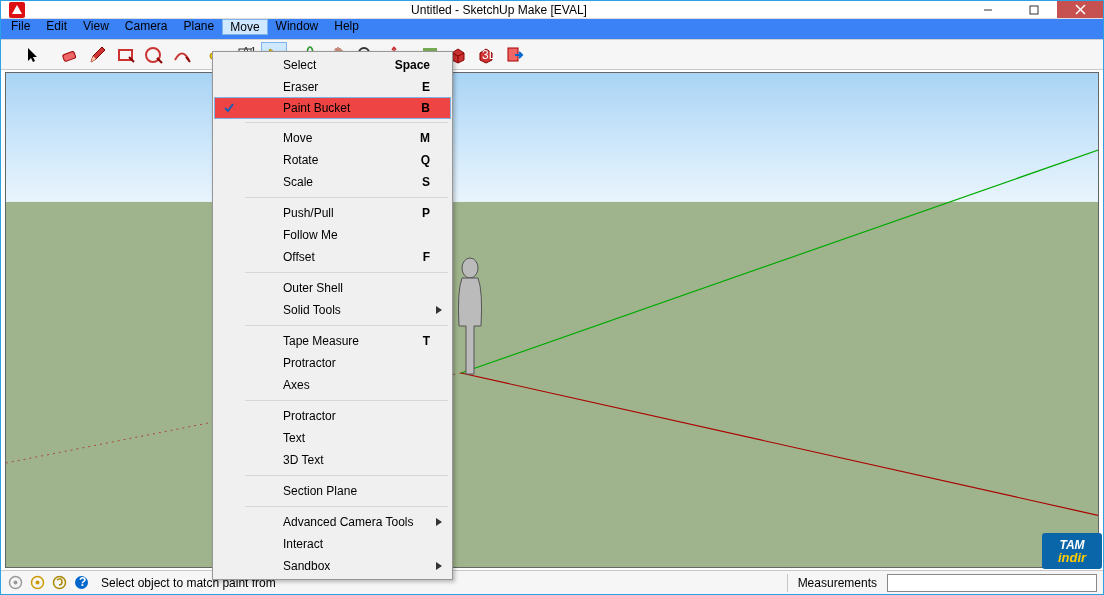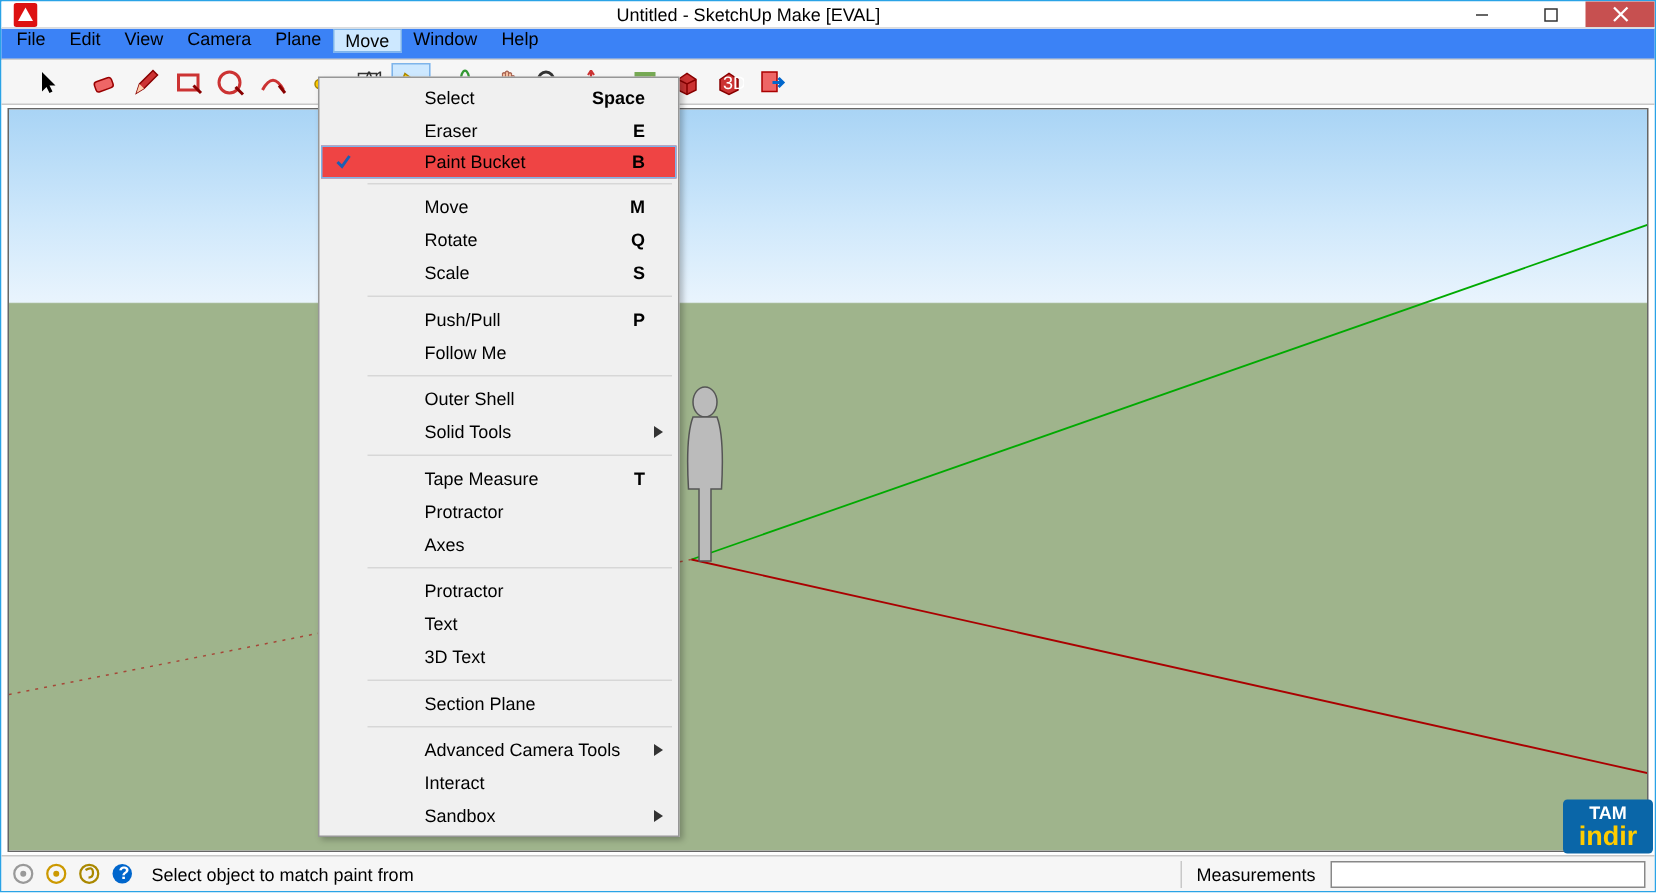--- a/index.html
+++ b/index.html
@@ -28,22 +28,22 @@
   .meas-box { width: 210px; height: 18px; border:1px solid #888; background: #fff; margin-left:4px; }
   .divider { width:1px; height:18px; background:#c8c8c8; margin:0 4px; }
   .dropdown { position: absolute; left: 212px; top: 51px; width: 241px; background: #f0f0f0; border: 1px solid #979797; box-shadow: 2px 2px 4px rgba(0,0,0,0.25); padding: 2px; z-index: 100; }
   .dd-row { display:flex; align-items:center; height: 22px; padding-right: 20px; position: relative; }
   .dd-gutter { width: 28px; height: 100%; display:flex; align-items:center; justify-content:center; }
   .dd-label { flex:1; padding-left: 4px; margin-left: 36px; }
   .dd-short { color:#000;font-weight:bold; }
   .dd-sep { height: 1px; background: #d7d7d7; margin: 4px 2px 4px 30px; }
   .dd-row.highlight { background: #ef4444; border: 1px solid #7eb4ea; margin: -1px; }
   .dd-arrow { position:absolute; right:8px; top:50%; transform:translateY(-50%); }
-  .watermark { position:absolute; right:2px; bottom:26px; width:60px; height:36px; background:#0a66a8; border-radius:3px; display:flex; flex-direction:column; align-items:center; justify-content:center; color:#fff; font-weight:bold; font-size:11px; line-height:1; z-index:50;}
-  .watermark span:last-child { color:#ffcc00; font-size:18px; }
+  .watermark { position:absolute; right:2px; bottom:26px; width:60px; height:36px; background:#0a66a8; border-radius:3px; display:flex; flex-direction:column; align-items:center; justify-content:center; color:#fff; font-weight:bold; font-size:11px; line-height:1; font-style:italic; z-index:50;}
+  .watermark span:last-child { color:#ffcc00; font-size:13px; }
   svg { display:block; }
 </style>
 </head>
 <body>
 
 <div class="window">
 
   <div class="titlebar">
     <span class="app-icon">
       <svg viewBox="0 0 16 16" width="16" height="16">
@@ -284,20 +284,25 @@
     <div class="dd-sep"></div>
     <div class="dd-row">
       <div class="dd-gutter"></div>
       <div class="dd-label">Push/Pull</div>
       <div class="dd-short">P</div>
     </div>
     <div class="dd-row">
       <div class="dd-gutter"></div>
       <div class="dd-label">Follow Me</div>
     </div>
+    <div class="dd-row">
+      <div class="dd-gutter"></div>
+      <div class="dd-label">Offset</div>
+      <div class="dd-short">F</div>
+    </div>
     <div class="dd-sep"></div>
     <div class="dd-row">
       <div class="dd-gutter"></div>
       <div class="dd-label">Outer Shell</div>
     </div>
     <div class="dd-row">
       <div class="dd-gutter"></div>
       <div class="dd-label">Solid Tools</div>
       <div class="dd-arrow">
         <svg width="6" height="8">

